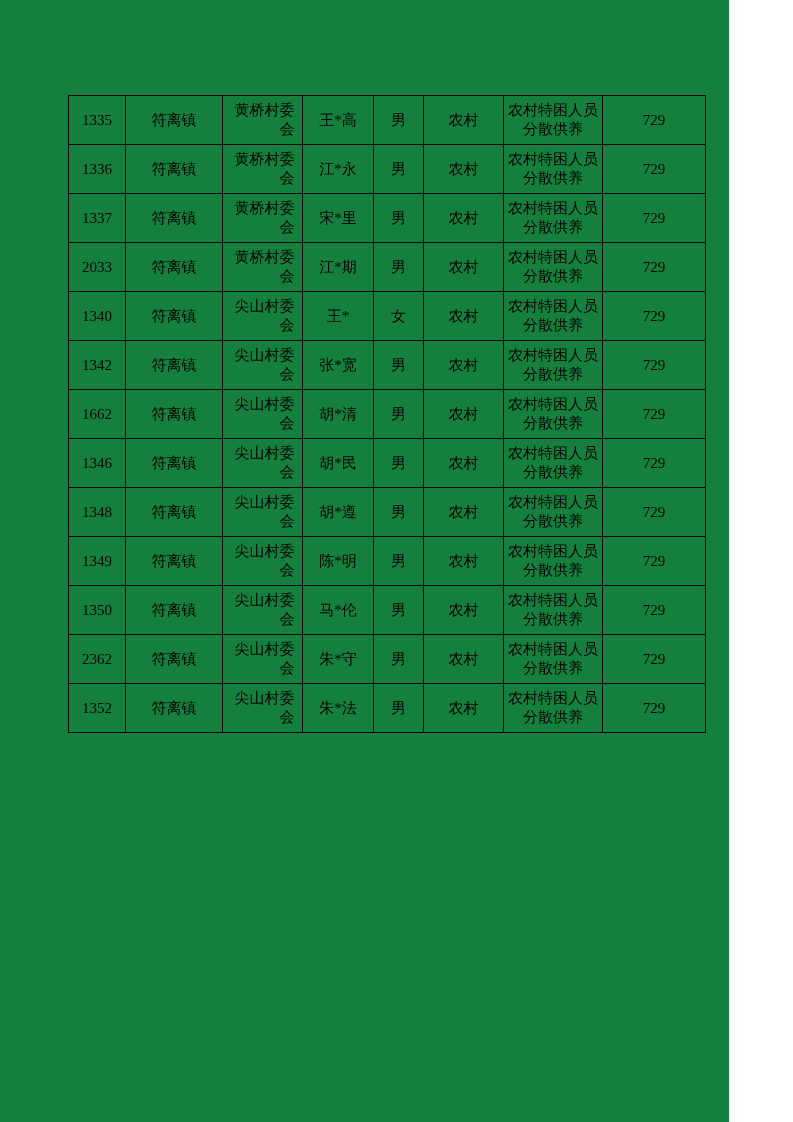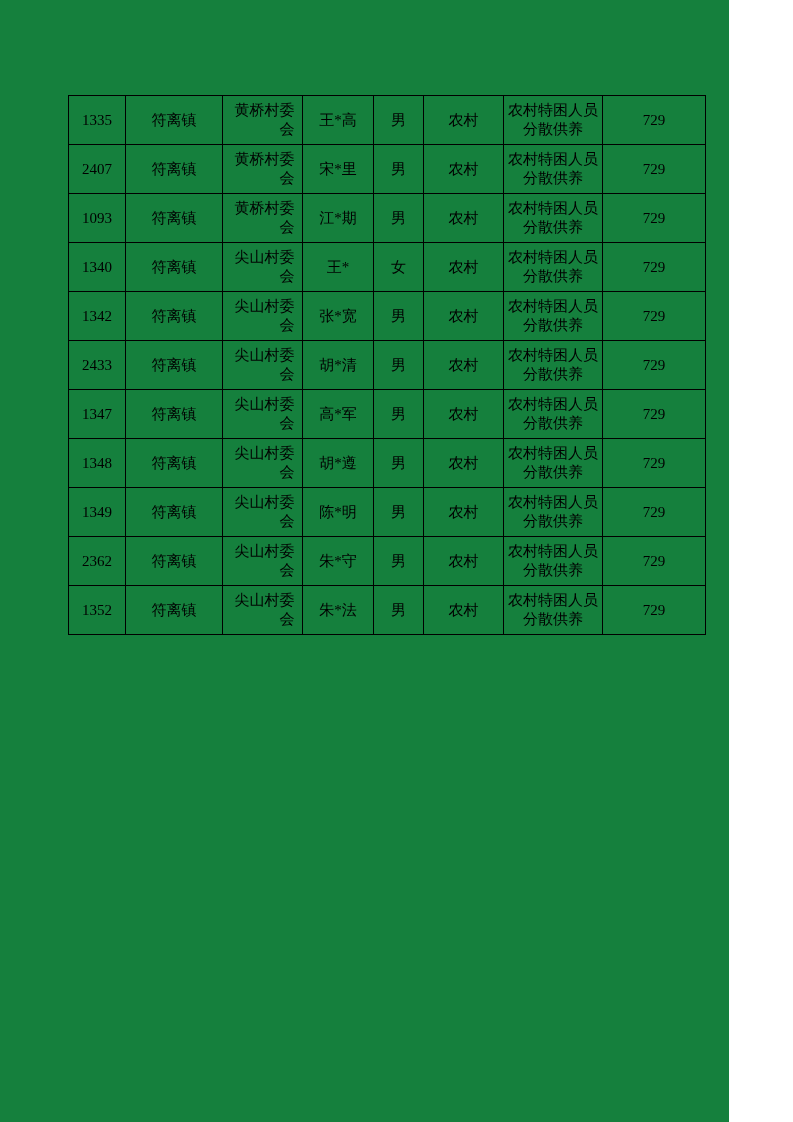--- a/index.html
+++ b/index.html
@@ -75,31 +75,41 @@
           <td class="cell cell-index"><span>1335</span></td>
           <td class="cell cell-town"><span>符离镇</span></td>
           <td class="cell cell-village"><span>黄桥村委会</span></td>
           <td class="cell cell-name"><span>王*高</span></td>
           <td class="cell cell-gender"><span>男</span></td>
           <td class="cell cell-region"><span>农村</span></td>
           <td class="cell cell-category"><span>农村特困人员分散供养</span></td>
           <td class="cell cell-amount"><span>729</span></td>
         </tr>
         <tr>
-          <td class="cell cell-index"><span>2407</span></td>
+          <td class="cell cell-index"><span>1336</span></td>
+          <td class="cell cell-town"><span>符离镇</span></td>
+          <td class="cell cell-village"><span>黄桥村委会</span></td>
+          <td class="cell cell-name"><span>江*永</span></td>
+          <td class="cell cell-gender"><span>男</span></td>
+          <td class="cell cell-region"><span>农村</span></td>
+          <td class="cell cell-category"><span>农村特困人员分散供养</span></td>
+          <td class="cell cell-amount"><span>729</span></td>
+        </tr>
+        <tr>
+          <td class="cell cell-index"><span>1337</span></td>
           <td class="cell cell-town"><span>符离镇</span></td>
           <td class="cell cell-village"><span>黄桥村委会</span></td>
           <td class="cell cell-name"><span>宋*里</span></td>
           <td class="cell cell-gender"><span>男</span></td>
           <td class="cell cell-region"><span>农村</span></td>
           <td class="cell cell-category"><span>农村特困人员分散供养</span></td>
           <td class="cell cell-amount"><span>729</span></td>
         </tr>
         <tr>
-          <td class="cell cell-index"><span>1093</span></td>
+          <td class="cell cell-index"><span>2033</span></td>
           <td class="cell cell-town"><span>符离镇</span></td>
           <td class="cell cell-village"><span>黄桥村委会</span></td>
           <td class="cell cell-name"><span>江*期</span></td>
           <td class="cell cell-gender"><span>男</span></td>
           <td class="cell cell-region"><span>农村</span></td>
           <td class="cell cell-category"><span>农村特困人员分散供养</span></td>
           <td class="cell cell-amount"><span>729</span></td>
         </tr>
         <tr>
           <td class="cell cell-index"><span>1340</span></td>
@@ -115,54 +125,64 @@
           <td class="cell cell-index"><span>1342</span></td>
           <td class="cell cell-town"><span>符离镇</span></td>
           <td class="cell cell-village"><span>尖山村委会</span></td>
           <td class="cell cell-name"><span>张*宽</span></td>
           <td class="cell cell-gender"><span>男</span></td>
           <td class="cell cell-region"><span>农村</span></td>
           <td class="cell cell-category"><span>农村特困人员分散供养</span></td>
           <td class="cell cell-amount"><span>729</span></td>
         </tr>
         <tr>
-          <td class="cell cell-index"><span>2433</span></td>
+          <td class="cell cell-index"><span>1662</span></td>
           <td class="cell cell-town"><span>符离镇</span></td>
           <td class="cell cell-village"><span>尖山村委会</span></td>
           <td class="cell cell-name"><span>胡*清</span></td>
           <td class="cell cell-gender"><span>男</span></td>
           <td class="cell cell-region"><span>农村</span></td>
           <td class="cell cell-category"><span>农村特困人员分散供养</span></td>
           <td class="cell cell-amount"><span>729</span></td>
         </tr>
         <tr>
-          <td class="cell cell-index"><span>1347</span></td>
-          <td class="cell cell-town"><span>符离镇</span></td>
-          <td class="cell cell-village"><span>尖山村委会</span></td>
-          <td class="cell cell-name"><span>高*军</span></td>
+          <td class="cell cell-index"><span>1346</span></td>
+          <td class="cell cell-town"><span>符离镇</span></td>
+          <td class="cell cell-village"><span>尖山村委会</span></td>
+          <td class="cell cell-name"><span>胡*民</span></td>
           <td class="cell cell-gender"><span>男</span></td>
           <td class="cell cell-region"><span>农村</span></td>
           <td class="cell cell-category"><span>农村特困人员分散供养</span></td>
           <td class="cell cell-amount"><span>729</span></td>
         </tr>
         <tr>
           <td class="cell cell-index"><span>1348</span></td>
           <td class="cell cell-town"><span>符离镇</span></td>
           <td class="cell cell-village"><span>尖山村委会</span></td>
           <td class="cell cell-name"><span>胡*遵</span></td>
           <td class="cell cell-gender"><span>男</span></td>
           <td class="cell cell-region"><span>农村</span></td>
           <td class="cell cell-category"><span>农村特困人员分散供养</span></td>
           <td class="cell cell-amount"><span>729</span></td>
         </tr>
         <tr>
           <td class="cell cell-index"><span>1349</span></td>
           <td class="cell cell-town"><span>符离镇</span></td>
           <td class="cell cell-village"><span>尖山村委会</span></td>
           <td class="cell cell-name"><span>陈*明</span></td>
+          <td class="cell cell-gender"><span>男</span></td>
+          <td class="cell cell-region"><span>农村</span></td>
+          <td class="cell cell-category"><span>农村特困人员分散供养</span></td>
+          <td class="cell cell-amount"><span>729</span></td>
+        </tr>
+        <tr>
+          <td class="cell cell-index"><span>1350</span></td>
+          <td class="cell cell-town"><span>符离镇</span></td>
+          <td class="cell cell-village"><span>尖山村委会</span></td>
+          <td class="cell cell-name"><span>马*伦</span></td>
           <td class="cell cell-gender"><span>男</span></td>
           <td class="cell cell-region"><span>农村</span></td>
           <td class="cell cell-category"><span>农村特困人员分散供养</span></td>
           <td class="cell cell-amount"><span>729</span></td>
         </tr>
         <tr>
           <td class="cell cell-index"><span>2362</span></td>
           <td class="cell cell-town"><span>符离镇</span></td>
           <td class="cell cell-village"><span>尖山村委会</span></td>
           <td class="cell cell-name"><span>朱*守</span></td>

